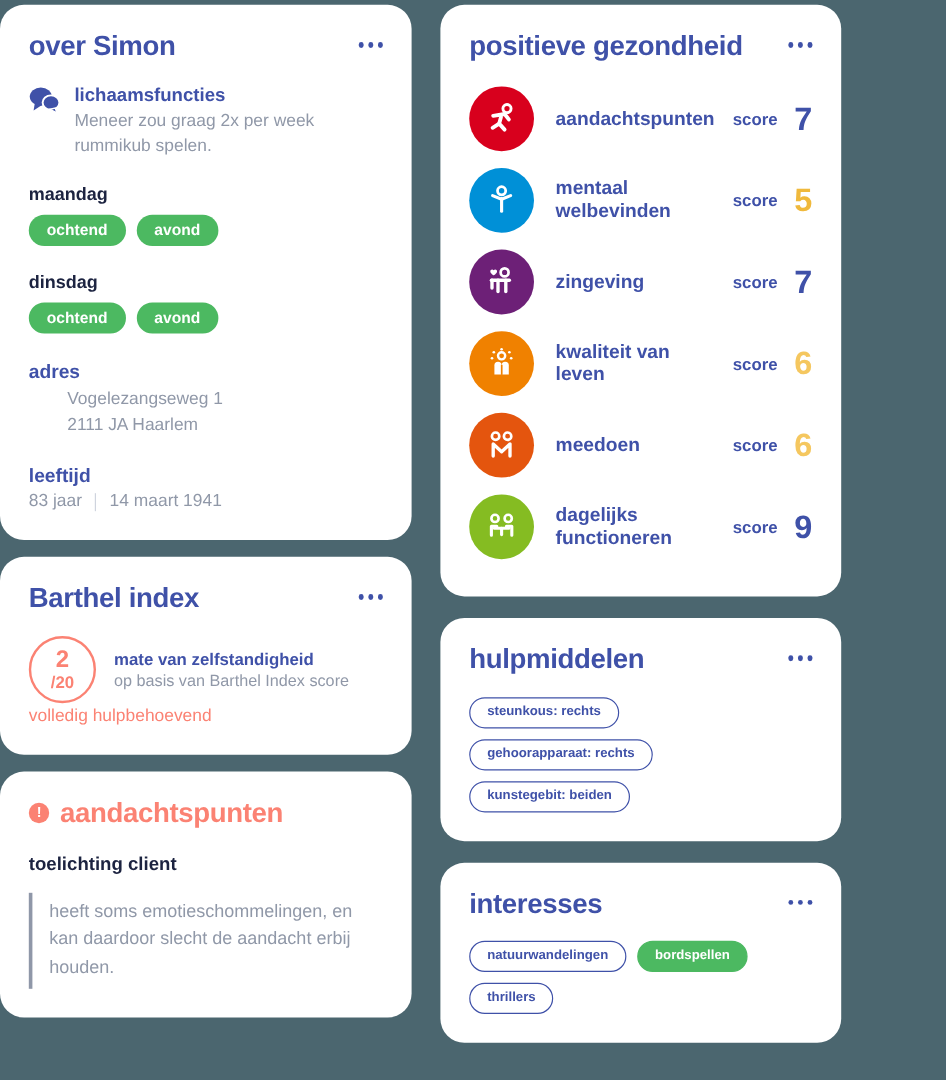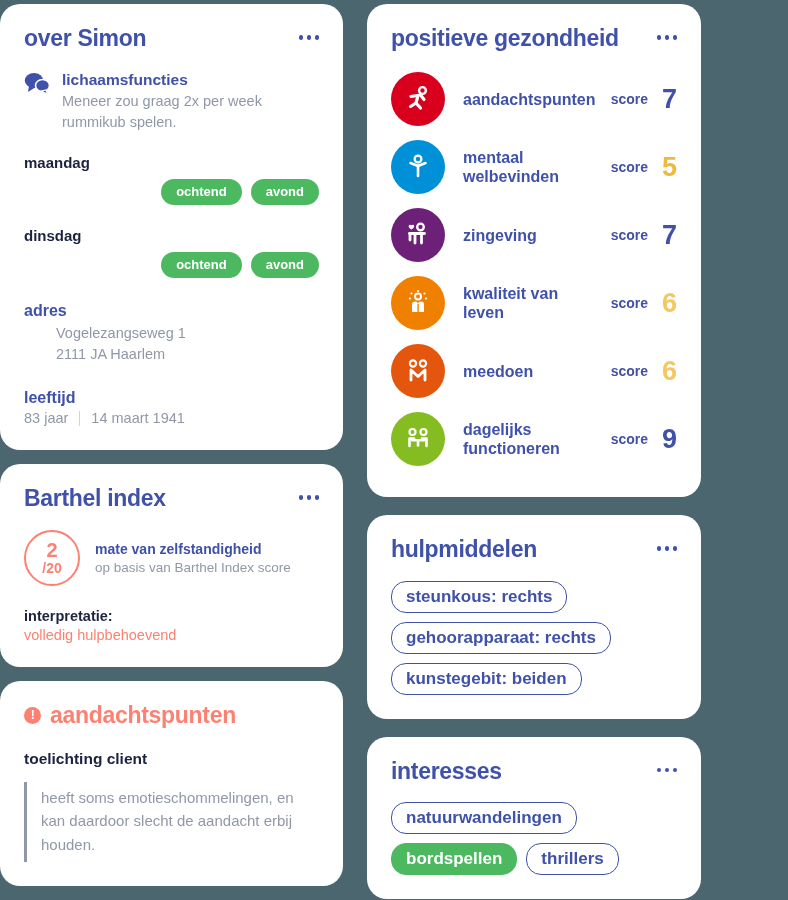--- a/index.html
+++ b/index.html
@@ -84,21 +84,21 @@
     line-height: 1.42;
   }
 
   .day-label {
     color: #1c2340;
     font-weight: bold;
     font-size: 15px;
     margin-top: 22px;
     margin-bottom: 8px;
   }
-  .chips { display: flex; flex-wrap: wrap; gap: 9px; justify-content: flex-end; }
+  .chips { display: flex; flex-wrap: wrap; gap: 9px; }
   .chip-green {
     background: #4cb961;
     color: #ffffff;
     font-size: 13px;
     font-weight: bold;
     border-radius: 14px;
     padding: 6px 15px 7px 15px;
     line-height: 1;
     cursor: pointer;
   }
@@ -209,21 +209,21 @@
   .score-num { font-size: 27px; font-weight: bold; line-height: 1; min-width: 18px; text-align: right; }
 
   
   .tags { display: flex; flex-wrap: wrap; gap: 9px; margin-top: 18px; }
   .tag {
     border: 1.5px solid #3f51a8;
     color: #3f51a8;
     background: #ffffff;
     border-radius: 15px;
     padding: 6px 14px 7px 14px;
-    font-size: 17px;
+    font-size: 11px;
     font-weight: bold;
     line-height: 1;
     cursor: pointer;
   }
   .tag.filled {
     background: #4cb961;
     border-color: #4cb961;
     color: #ffffff;
   }
 </style>
@@ -299,21 +299,20 @@
       <div class="barthel-row">
         <div class="ring">
           <span class="ring-num">2</span>
           <span class="ring-den">/20</span>
         </div>
         <div>
           <div class="barthel-txt-title">mate van zelfstandigheid</div>
           <div class="barthel-txt-sub">op basis van Barthel Index score</div>
         </div>
       </div>
-      <div class="interp-label">interpretatie:</div>
       <div class="interp-value">volledig hulpbehoevend</div>
     </div>
 
     <div class="card">
       <div class="card-head">
         <div class="card-title alert">
           <span class="warn-icon">!</span>
           <span>aandachtspunten</span>
         </div>
       </div>

